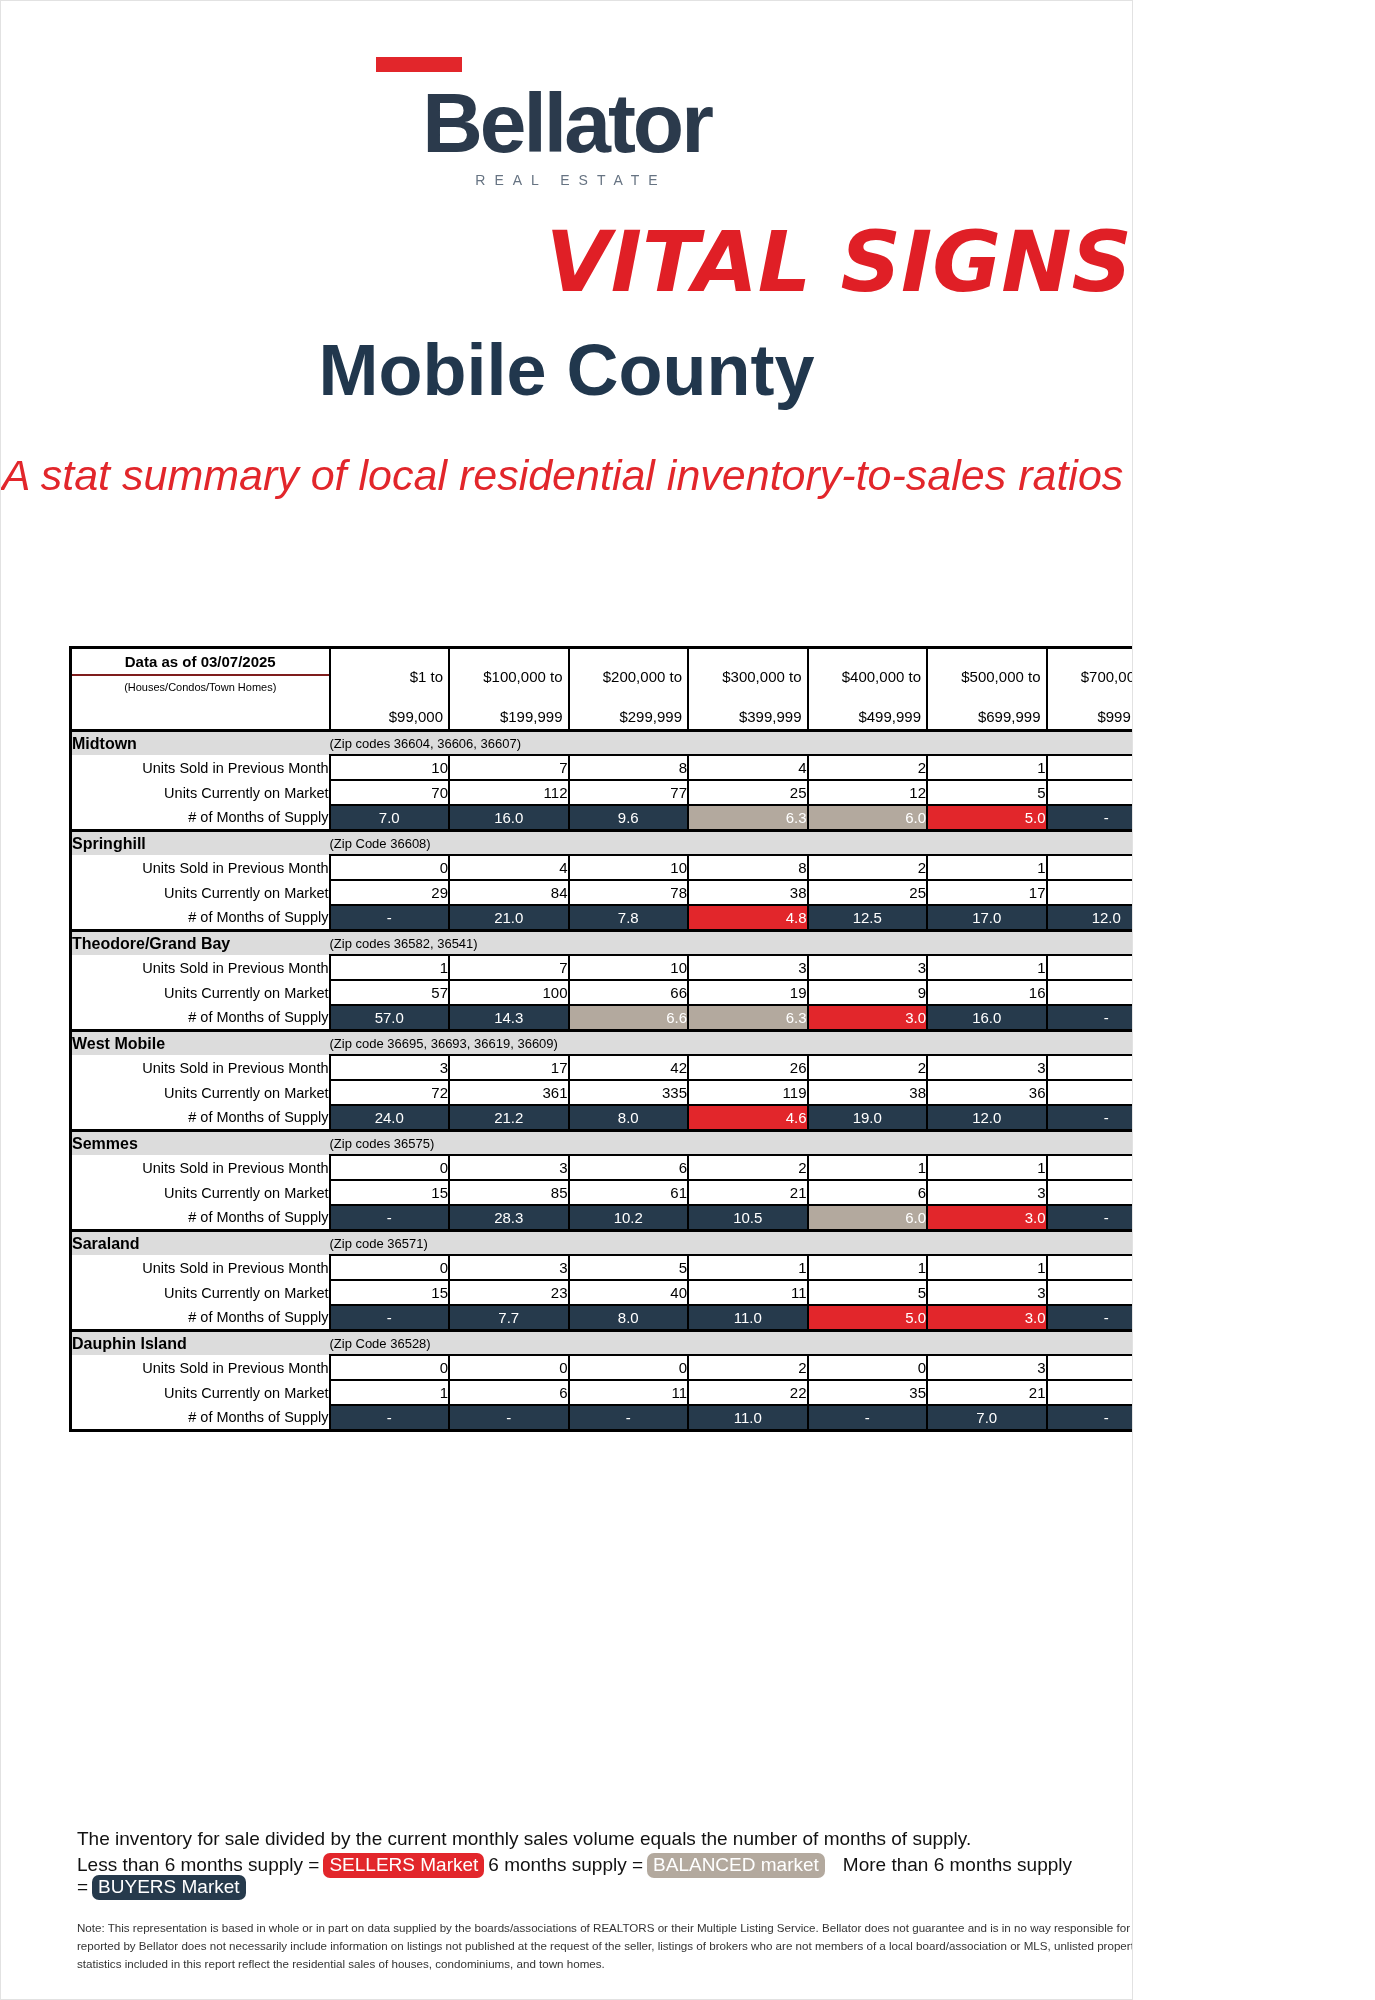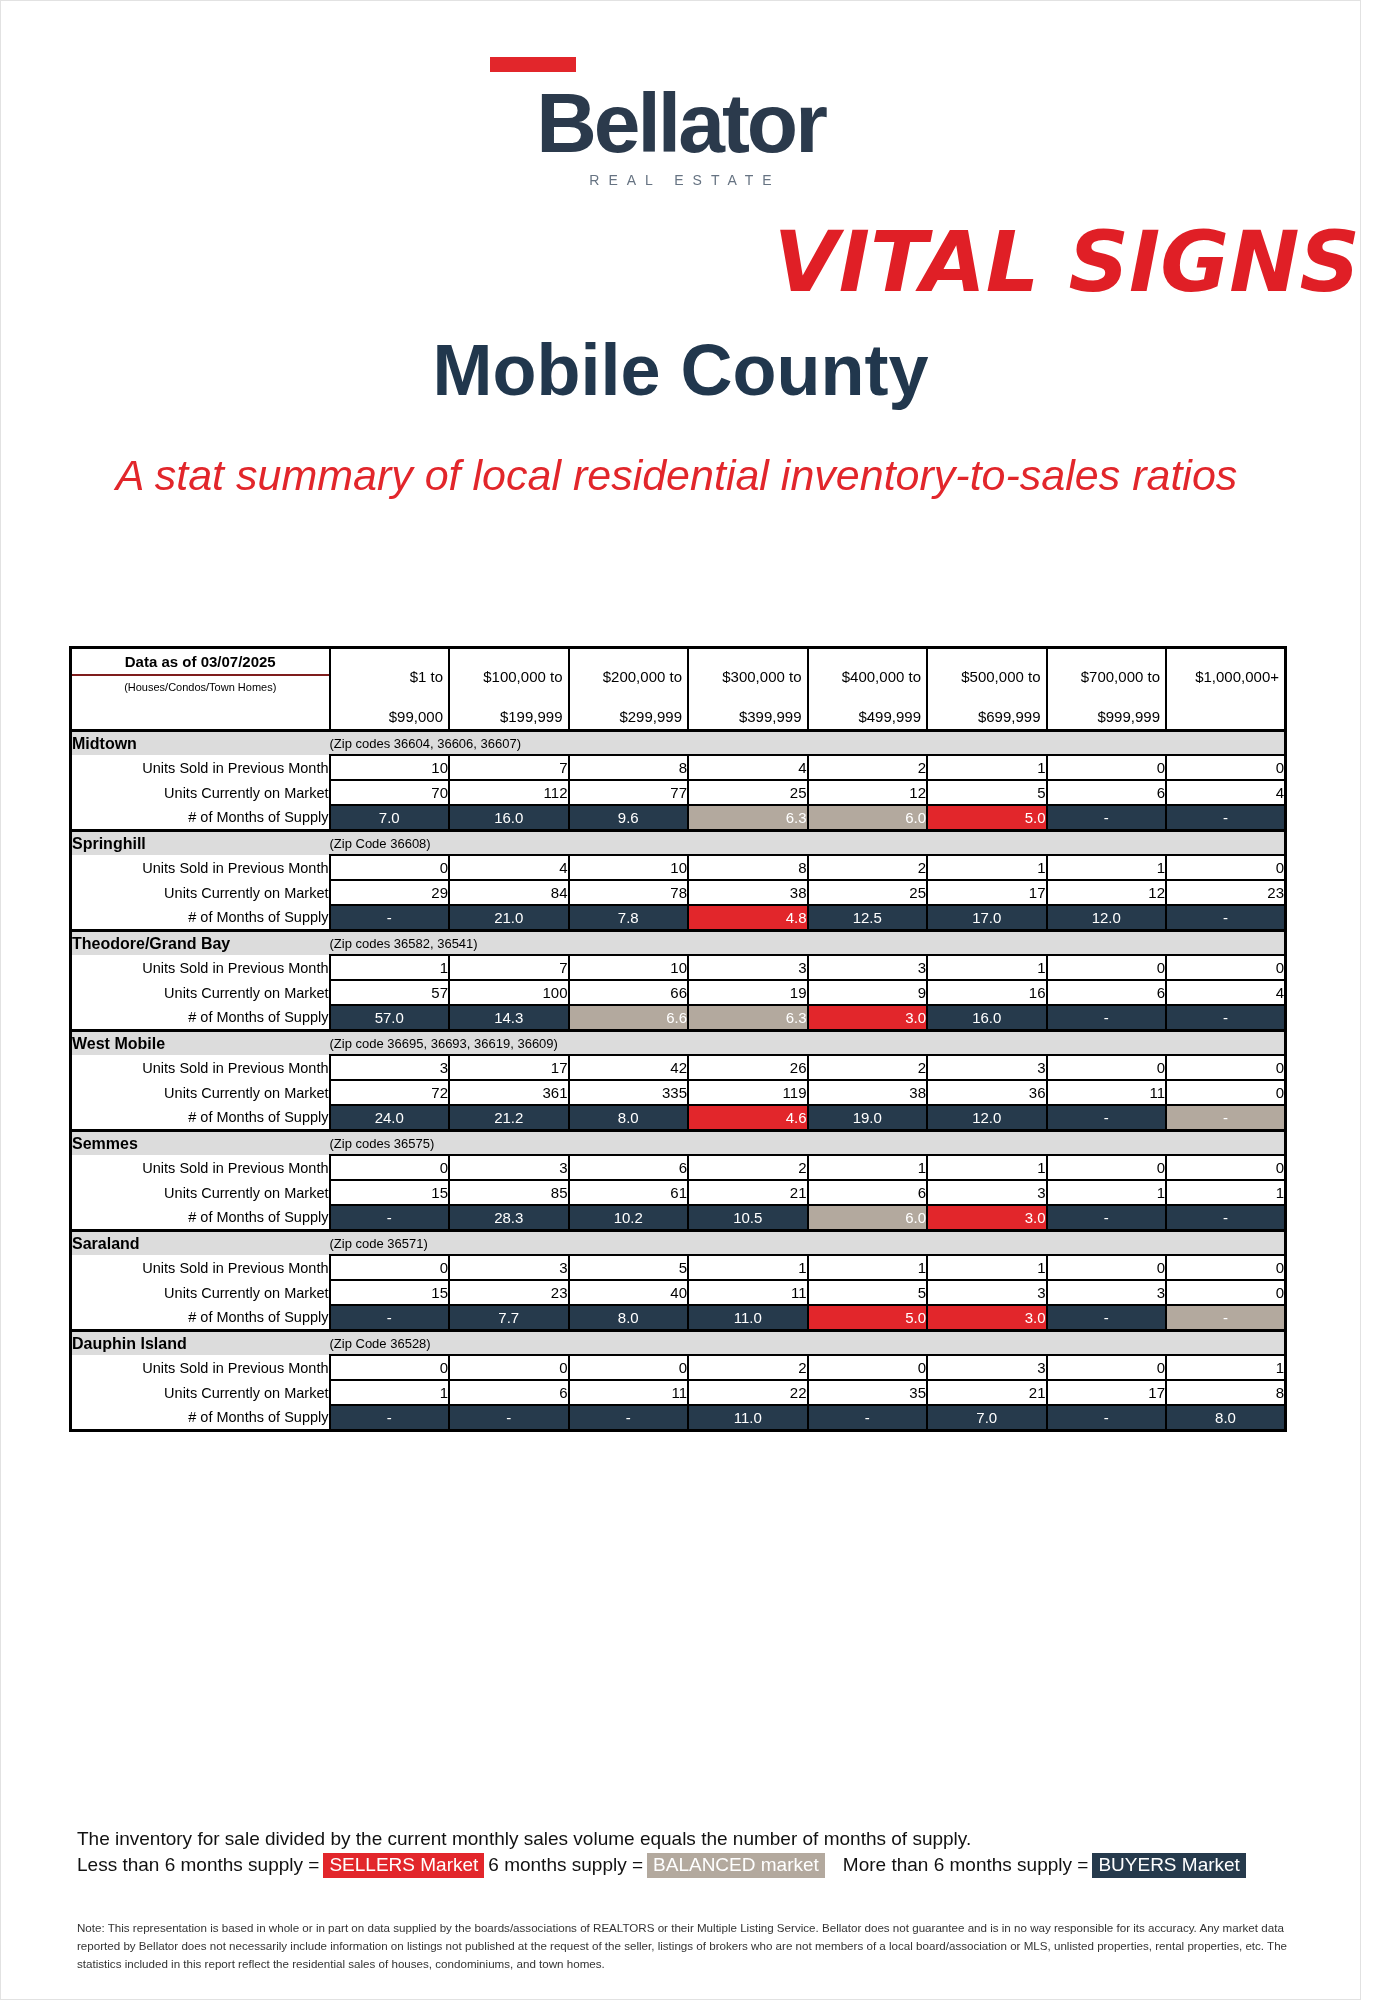--- a/index.html
+++ b/index.html
@@ -1,17 +1,17 @@
 <!DOCTYPE html>
 <html style="--sellers: #E2262B; --balanced: #B3A99E; --buyers: #263A4C; --section_header_bg: #DCDCDC; --title_red: #E01F26; --subtitle_red: #E2262B; --logo_navy: #2B3A4C; --county_navy: #21374D; --logo_tagline_gray: #667382; --logo_bar_red: #E2262B;"><head>
 <meta charset="utf-8">
 <style>
   html,body{margin:0;padding:0;background:#fff;}
   .page{
-    position:relative;width:1361px;height:2000px;background:#fff;
+    position:relative;width:1133px;height:2000px;background:#fff;
     font-family:"Liberation Sans",sans-serif;color:#000;overflow:hidden;
     border:1px solid #e2e2e2;box-sizing:border-box;
   }
   
   .logo{position:absolute;top:56px;left:0;right:0;text-align:center;}
   .logo-bar{width:86px;height:15px;background:var(--logo_bar_red,#e2262b);margin:0 auto;transform:translateX(-148px);}
   .logo-text{font-size:84px;font-weight:bold;color:var(--logo_navy,#2b3a4c);letter-spacing:-3px;line-height:1;margin-top:9px;}
   .logo-tagline{font-size:14px;letter-spacing:9px;color:var(--logo_tagline_gray,#667382);margin-top:7px;text-indent:9px;}
   
   .big-title{position:absolute;top:212px;left:0;right:0;text-align:right;
@@ -39,21 +39,21 @@
   td.rowlbl{font-size:14.5px;text-align:right;padding-right:5px;background:#fff;border:none;height:23px;white-space:nowrap;}
   td.num{border:2px solid #000;background:#fff;font-size:15px;text-align:right;padding-right:6px;height:23px;}
   td.sup{border:2px solid #000;font-size:15px;text-align:right;padding-right:6px;height:23px;color:#fff;}
   td.sup.dash{text-align:center;padding-right:0;}
   td.sup-buyers{background:var(--buyers,#263a4c);text-align:center;}
   td.sup-sellers{background:var(--sellers,#e2262b);}
   td.sup-balanced{background:var(--balanced,#b3a99e);color:#fff;}
   
   .supply-intro{position:absolute;top:1827px;left:76px;font-size:19px;color:#111;}
   .supply-legend{position:absolute;top:1853px;left:76px;font-size:19px;color:#111;}
-  .hl{color:#fff;padding:1px 6px 3px 6px;}
+  .hl{color:#fff;padding:1px 6px 3px 6px;border-radius:7px;}
   .hl-sellers{background:var(--sellers,#e2262b);margin:0 4px 0 4px;}
   .hl-balanced{background:var(--balanced,#b3a99e);margin:0 8px 0 4px;}
   .hl-buyers{background:var(--buyers,#263a4c);margin:0 0 0 4px;}
   .legend-gap{display:inline-block;width:10px;}
   .note{position:absolute;top:1918px;left:76px;width:1246px;font-size:11.6px;line-height:1.55;color:#333;}
 </style>
 </head>
 <body>
 
 <div class="page">

